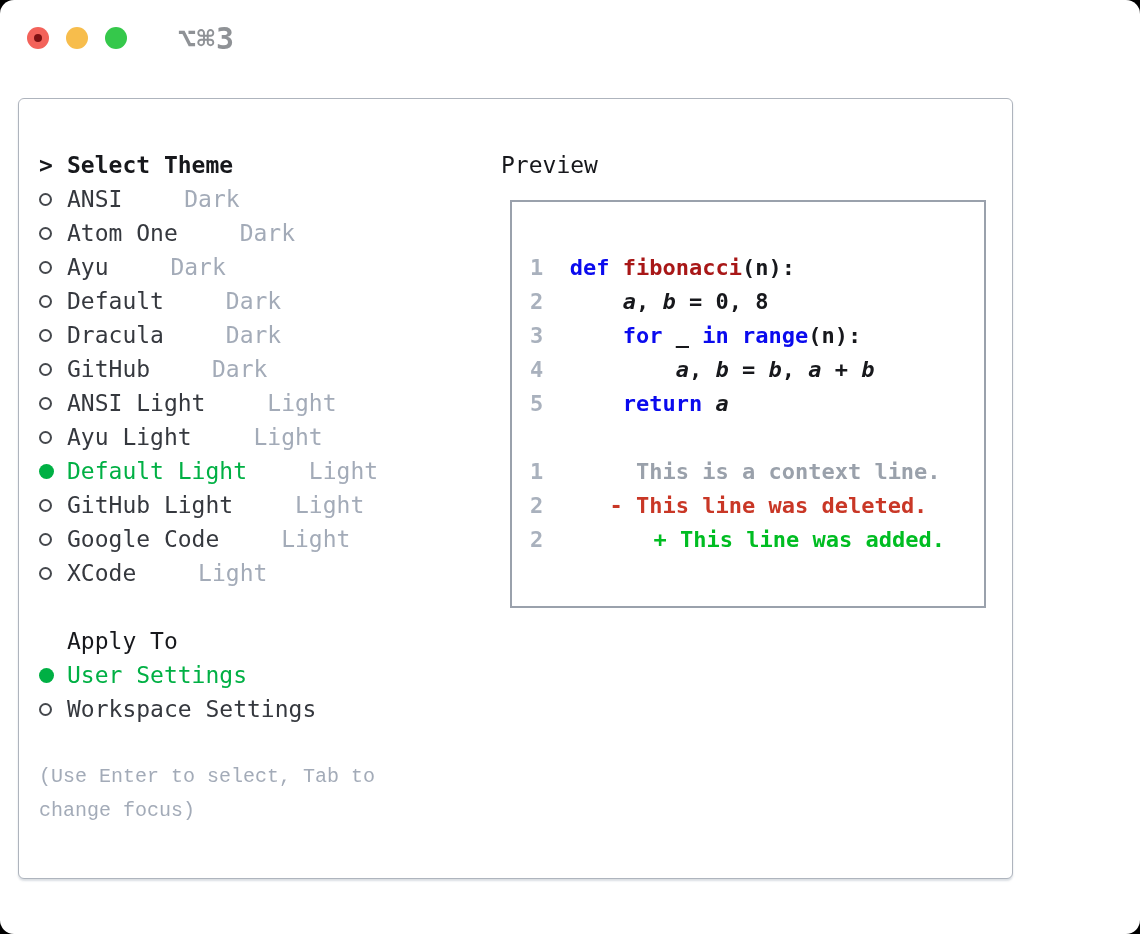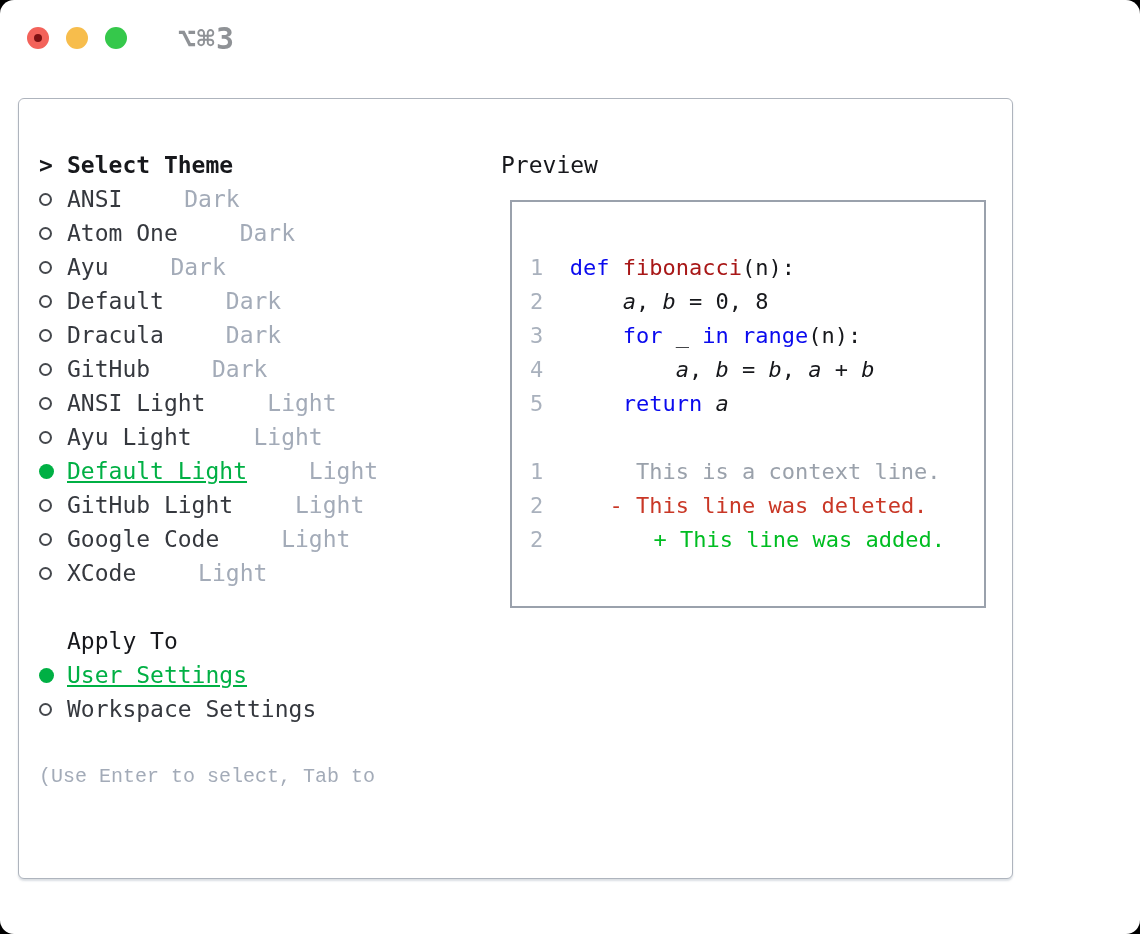--- a/index.html
+++ b/index.html
@@ -34,32 +34,32 @@
   .left-col { position: absolute; left: 20px; top: 49px; width: 450px; }
   .row { display: flex; align-items: center; height: 34px; font-size: 23px;
     white-space: pre; color: var(--name_color); }
   .row .marker { width: 28px; flex: 0 0 28px; display: flex; align-items: center; }
   .hdr { font-weight: bold; color: var(--text_black); }
   .hdr .marker { font-weight: bold; color: var(--text_black); }
   .ring { width: 13px; height: 13px; border-radius: 50%;
     border: 2px solid #45484d; }
   .ring.sel { border: none; background: var(--accent_green); width: 15px; height: 15px; }
   .t-name { color: var(--name_color); text-align: center; }
-  .t-name.sel { color: var(--accent_green); text-decoration: underline; }
+  .t-name.sel { color: var(--accent_green); }
   .t-variant { color: var(--muted_gray); margin-left: 48px; }
   .spacer { height: 34px; }
   .help { font-size: 20px; line-height: 34px; color: var(--muted_gray); white-space: pre; font-family: Liberation Mono, monospace; }
 
   
   .preview-hdr { position: absolute; left: 482px; top: 49px; height: 34px;
     display: flex; align-items: center; font-size: 23px; font-weight: normal;
     color: var(--text_black); }
   .preview-box { position: absolute; left: 491px; top: 101px; width: 476px; height: 408px;
     border: 2px solid var(--preview_border); background: #fff;
-    padding: 49px 0 0 18px; overflow: hidden; }
+    padding: 49px 0 0 18px; overflow: hidden; font-weight: bold; }
   .pline { height: 34px; line-height: 34px; font-size: 22px; white-space: pre;
     color: var(--text_black); }
   .tok-num { color: var(--line_number_gray); }
   .tok-kw  { color: var(--keyword_blue); }
   .tok-fn  { color: var(--function_red); }
   .tok-pl  { color: var(--text_black); }
   .tok-var { color: var(--text_black); font-style: italic; }
   .tok-ctx { color: var(--context_gray); }
   .tok-del { color: var(--deleted_red); }
   .tok-add { color: var(--added_green); margin-left: 44px; }
@@ -107,20 +107,21 @@
         <span style="color:var(--text_black)">Apply To</span>
       </div>
       <div id="apply-rows">
           <div class="row"><span class="marker"><span class="ring sel"></span></span><span class="t-name sel">User Settings</span></div>
           <div class="row"><span class="marker"><span class="ring"></span></span><span class="t-name">Workspace Settings</span></div>
         </div>
 
       <div class="spacer"></div>
 
       <div class="help">(Use Enter to select, Tab to</div>
+      <div class="help">change focus)</div>
     </div>
 
     <div class="preview-hdr">Preview</div>
 
     <div class="preview-box" id="preview-lines">
         <div class="pline"><span class="tok-num">1  </span><span class="tok-kw">def</span><span class="tok-pl"> </span><span class="tok-fn">fibonacci</span><span class="tok-pl">(n):</span></div>
         <div class="pline"><span class="tok-num">2  </span><span class="tok-pl">    </span><span class="tok-var">a</span><span class="tok-pl">, </span><span class="tok-var">b</span><span class="tok-pl"> = 0, 8</span></div>
         <div class="pline"><span class="tok-num">3  </span><span class="tok-pl">    </span><span class="tok-kw">for</span><span class="tok-pl"> _ </span><span class="tok-kw">in</span><span class="tok-pl"> </span><span class="tok-kw">range</span><span class="tok-pl">(n):</span></div>
         <div class="pline"><span class="tok-num">4  </span><span class="tok-pl">        </span><span class="tok-var">a</span><span class="tok-pl">, </span><span class="tok-var">b</span><span class="tok-pl"> = </span><span class="tok-var">b</span><span class="tok-pl">, </span><span class="tok-var">a</span><span class="tok-pl"> + </span><span class="tok-var">b</span></div>
         <div class="pline"><span class="tok-num">5  </span><span class="tok-pl">    </span><span class="tok-kw">return</span><span class="tok-pl"> </span><span class="tok-var">a</span></div>

